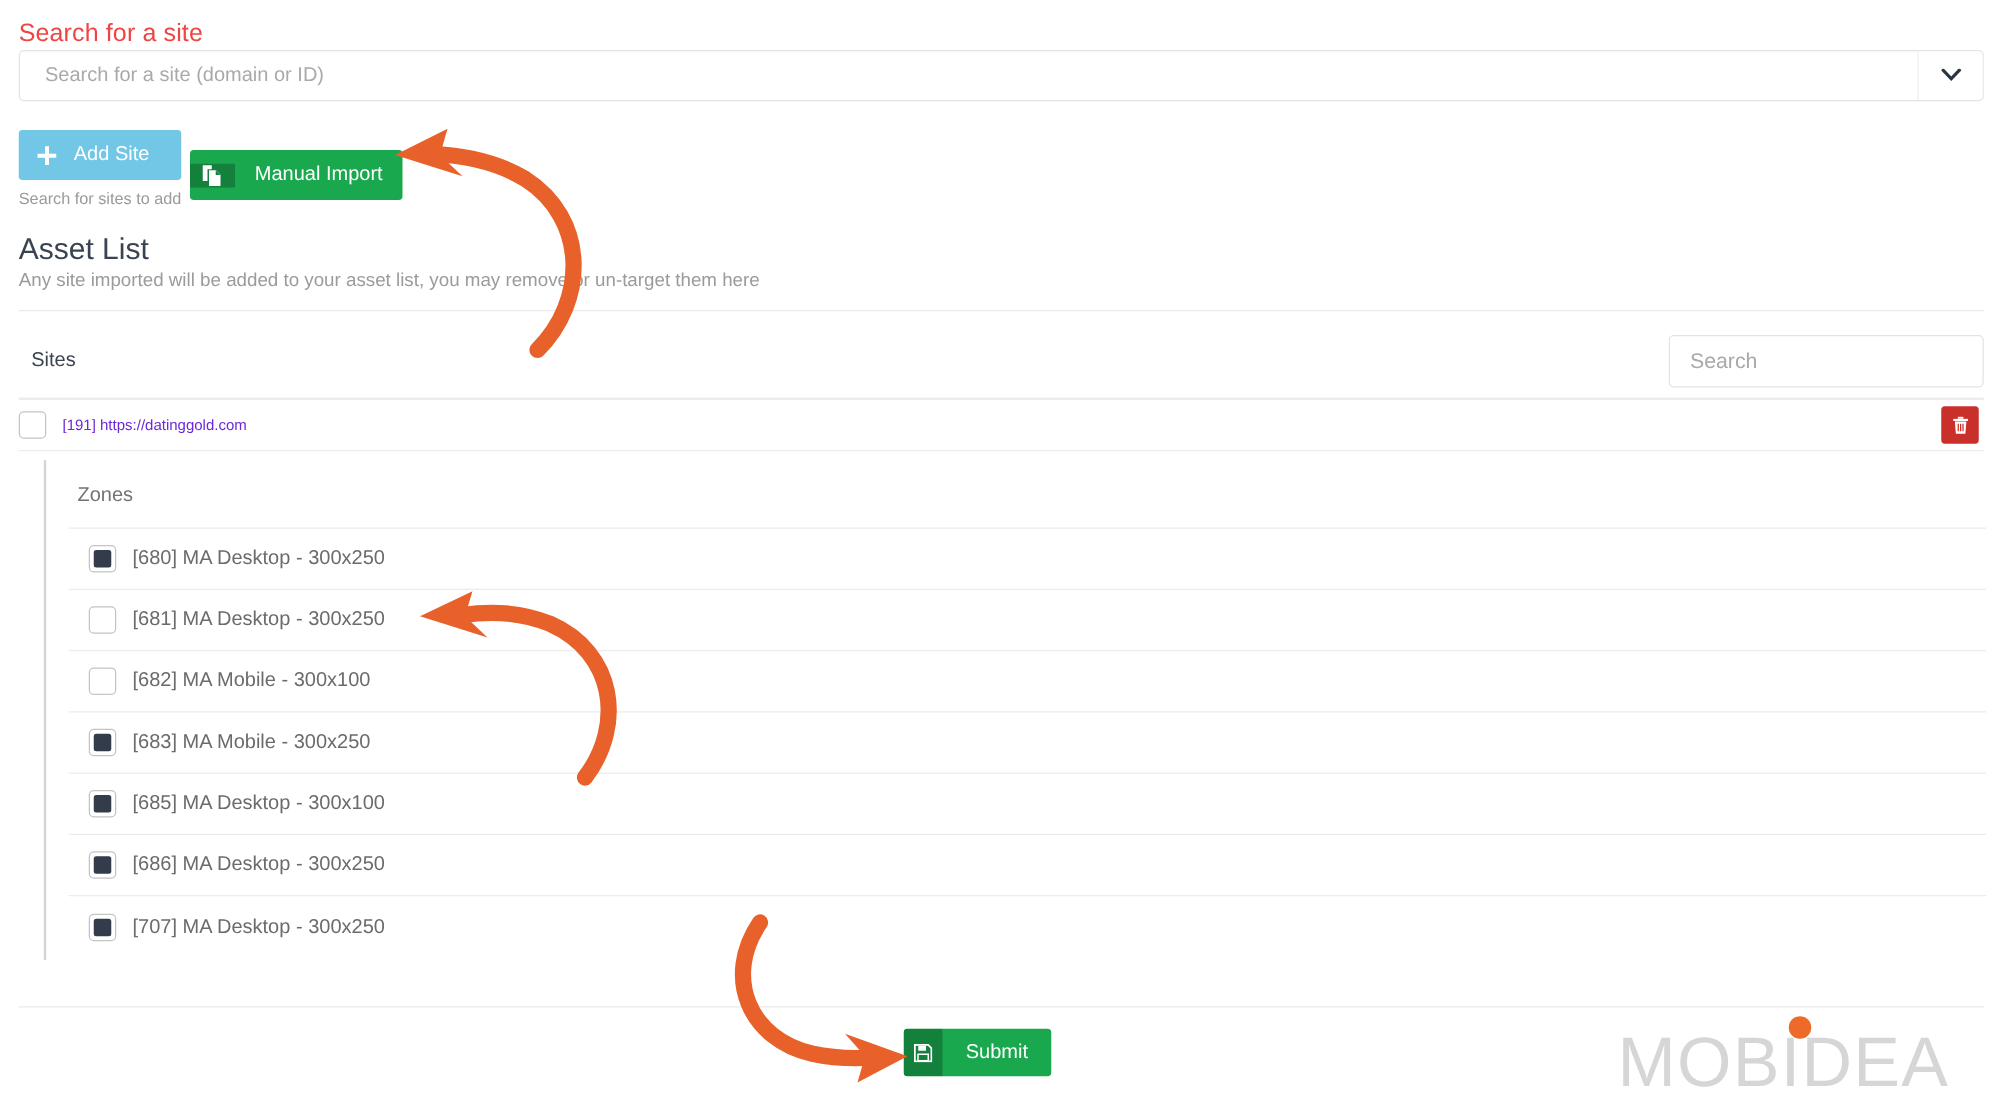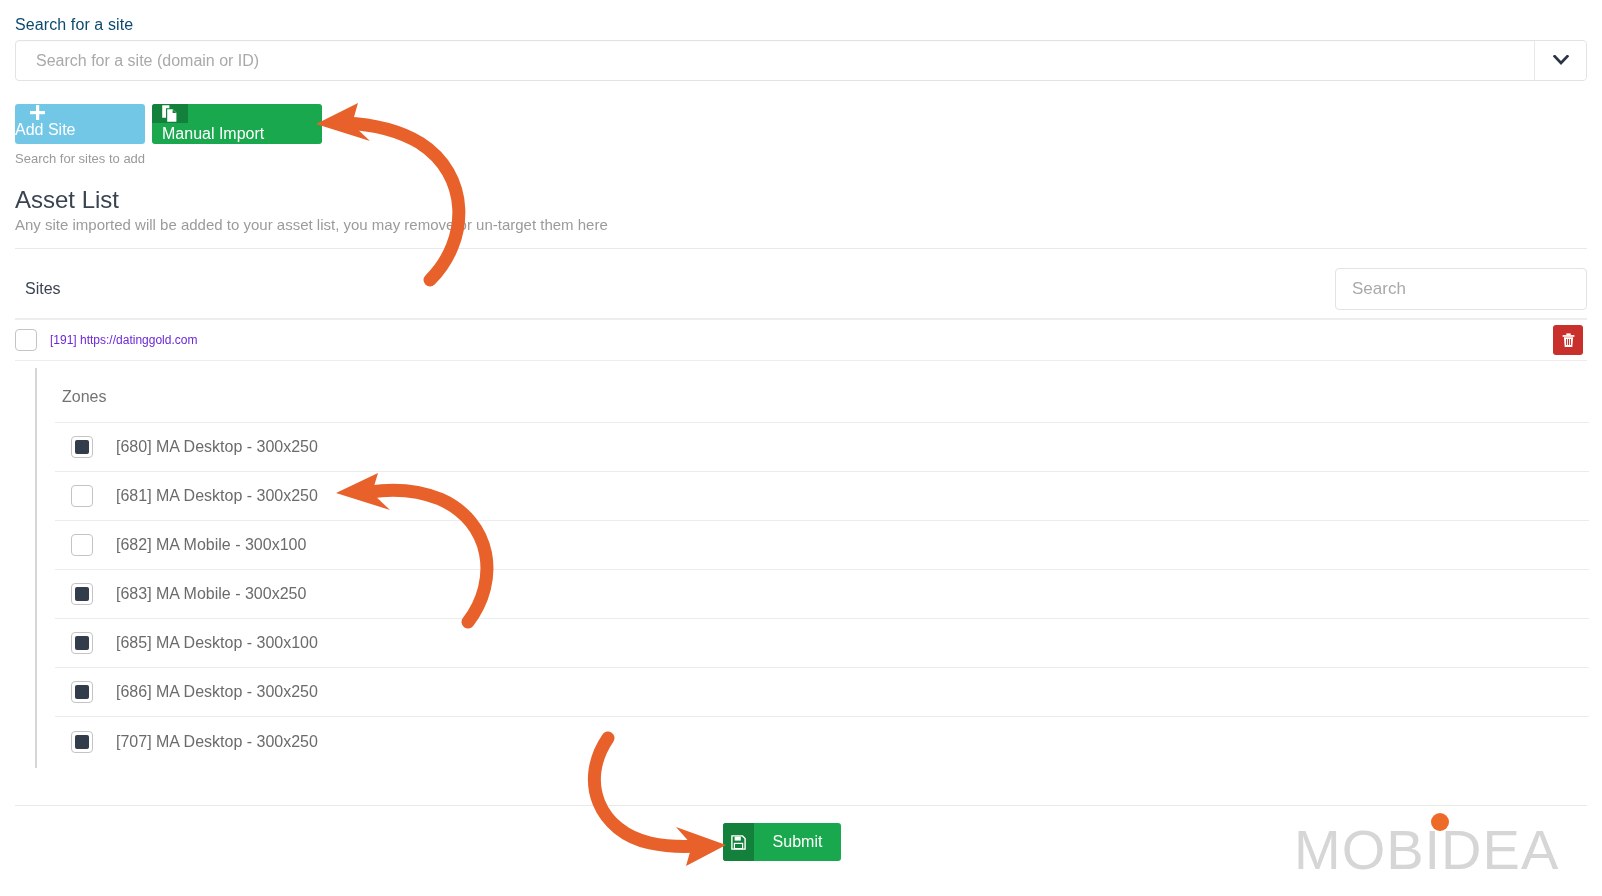--- a/index.html
+++ b/index.html
@@ -9,21 +9,21 @@
     background: #ffffff;
     font-family: "Liberation Sans", sans-serif;
     color: #555555;
     overflow: hidden;
   }
   #root { position: relative; width: 1602px; height: 896px; }
 
   
   .search-label {
     position: absolute; left: 15px; top: 16px;
-    font-size: 16px; color: #0c4a6e; letter-spacing: .1px;
+    font-size: 20px; color: #ef4444; letter-spacing: .1px;
   }
   .search-group {
     position: absolute; left: 15px; top: 40px;
     width: 1572px; height: 41px;
     display: flex;
     border: 1px solid #e3e3e3;
     border-radius: 4px;
     background: #fff;
     box-shadow: inset 0 1px 1px rgba(0,0,0,.02);
   }
@@ -42,40 +42,39 @@
     display: flex; align-items: center; justify-content: center;
     background: #fff;
     border-radius: 0 4px 4px 0;
     cursor: pointer;
   }
   .chev { display:block; }
 
   
   .btn-row { position: absolute; left: 15px; top: 104px; display: flex; }
   .btn {
-    display: flex; align-items: flex-start;
+    display: flex; align-items: center;
     border: none; border-radius: 3px;
     overflow: hidden;
     cursor: pointer; padding: 0;
     font-family: "Liberation Sans", sans-serif;
-    flex-direction: column;
   }
   .btn .btn-ico {
     display: flex; align-items: center; justify-content: center;
     width: 38px;
   }
   .btn .btn-txt {
     display: flex; align-items: center; justify-content: center;
     padding: 0 22px 0 14px;
     font-size: 16px; color: #ffffff; white-space: nowrap;
   }
   .btn-add { background: #72c7e7; height: 40px; width: 130px; }
   .btn-add .btn-ico { width: 44px; }
   .btn-add .btn-txt { padding: 0 18px 0 0; }
-  .btn-import { background: #1aa84e; height: 40px; margin-left: 7px; width: 170px; }
+  .btn-import { background: #1aa84e; height: 40px; margin-left: 7px; width: 170px; margin-top: 16px; }
   .btn-import .btn-ico { background: #13803b; width: 36px; }
   .btn-import .btn-txt { flex: 1; justify-content: center; padding: 0 10px; }
 
   .hint {
     position: absolute; left: 15px; top: 151px;
     font-size: 13px; color: #9a9a9a;
   }
 
   
   .asset-title {
@@ -153,21 +152,21 @@
     position: absolute; left: 18px; top: 54px;
     width: 1534px; height: 1px; background: #ececec;
   }
   .zone-list { position: absolute; left: 18px; top: 55px; width: 1534px; }
   .zone-row {
     height: 49px; display: flex; align-items: center;
     border-bottom: 1px solid #ececec;
     padding-left: 16px;
   }
   .zone-row:last-child { border-bottom: none; }
-  .zone-row .zone-name { margin-left: 23px; font-size: 16px; color: #6b6b6b; }
+  .zone-row .zone-name { margin-left: 13px; font-size: 16px; color: #6b6b6b; }
 
   
   .cbx {
     width: 22px; height: 22px;
     border: 1px solid #c4c4c4; border-radius: 4px;
     background: #ffffff;
     display: flex; align-items: center; justify-content: center;
     cursor: pointer; flex: 0 0 22px;
   }
   .cbx.checked::after {

